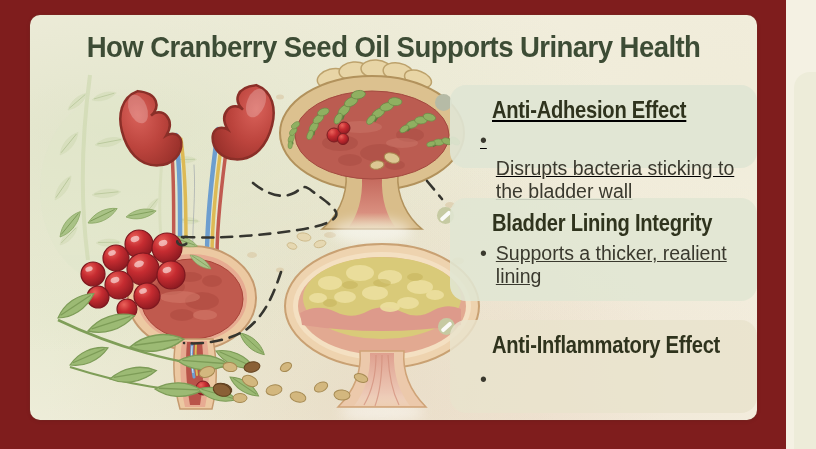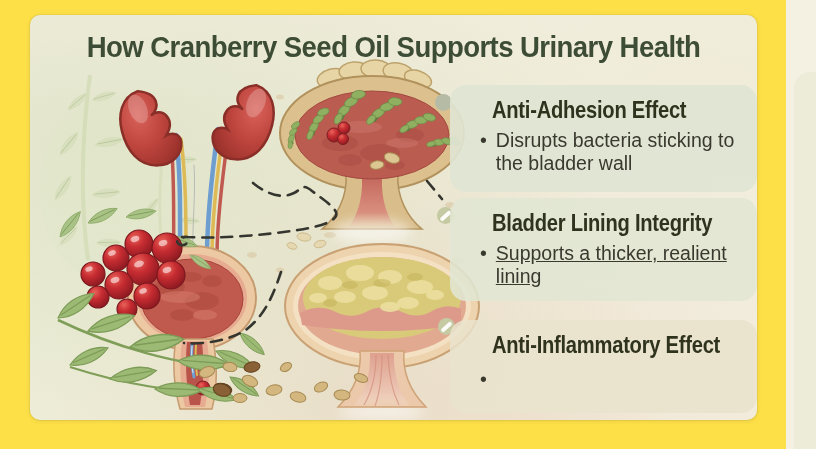--- a/index.html
+++ b/index.html
@@ -1,17 +1,17 @@
 <!DOCTYPE html>
 <html><head>
 <meta charset="utf-8">
 <style>
   html,body{margin:0;padding:0;background:#ffffff;}
   body{width:816px;height:449px;overflow:hidden;font-family:"Liberation Sans","DejaVu Sans",sans-serif;}
-  .stage{position:relative;width:816px;height:449px;background:#fde047;}
+  .stage{position:relative;width:816px;height:449px;background:#7f1d1d;}
 
   
   .slide{
     position:absolute;left:30px;top:15px;width:727px;height:405px;
     border-radius:10px;overflow:hidden;
     background:
       radial-gradient(ellipse at 12% 28%, rgba(205,216,178,.45), transparent 55%),
       radial-gradient(ellipse at 8% 75%, rgba(214,224,186,.40), transparent 55%),
       radial-gradient(ellipse at 45% 95%, rgba(228,200,176,.38), transparent 55%),
       radial-gradient(ellipse at 70% 100%, rgba(230,205,185,.30), transparent 50%),
@@ -25,33 +25,33 @@
     font-size:29px;font-weight:700;color:#3d4c35;letter-spacing:-.6px;
     transform:scaleX(.95);transform-origin:50% 50%;
   }
   svg.illus{position:absolute;left:0;top:0;width:727px;height:405px;}
 
   
   .info-card{
     position:absolute;left:420px;width:307px;border-radius:16px;
     box-sizing:border-box;padding:9px 8px 6px 30px;
   }
-  .card-1{top:70px;height:107px;background:rgba(223,229,212,.92);}
+  .card-1{top:70px;height:83px;background:rgba(223,229,212,.92);text-decoration:underline;}
   .card-2{top:183px;height:103px;background:rgba(224,230,211,.88);}
   .card-3{top:305px;height:93px;background:rgba(233,227,205,.85);}
   .info-card h2{
     margin:2px 0 5px 12px;font-size:24px;font-weight:700;color:#2f331d;
     white-space:nowrap;letter-spacing:-.3px;
     transform:scaleX(.84);transform-origin:left center;
   }
   .card-3 h2{margin-bottom:9px;}
   .info-card .line{display:flex;gap:9px;font-size:19.5px;line-height:1.18;color:#3a392e;}
   .line .dot{flex:0 0 auto;}
   .line .txt{display:block;}
-  .card-1 .txt{width:252px;}
+  .card-1 .txt{width:252px;margin-top:28px;}
   .card-2 .txt{width:252px;text-decoration:underline;}
   .card-3 .txt{width:200px;}
 
   
   .bullet-icon{position:absolute;width:17px;height:17px;border-radius:50%;}
   .bullet-icon.dot{background:#b6bba6;}
   .bullet-icon.capsule{background:#c6caa2;}
   .bullet-icon.capsule::after{
     content:"";position:absolute;left:2px;top:6.5px;width:13px;height:4px;
     background:rgba(255,255,255,.92);border-radius:2px;transform:rotate(-42deg);

